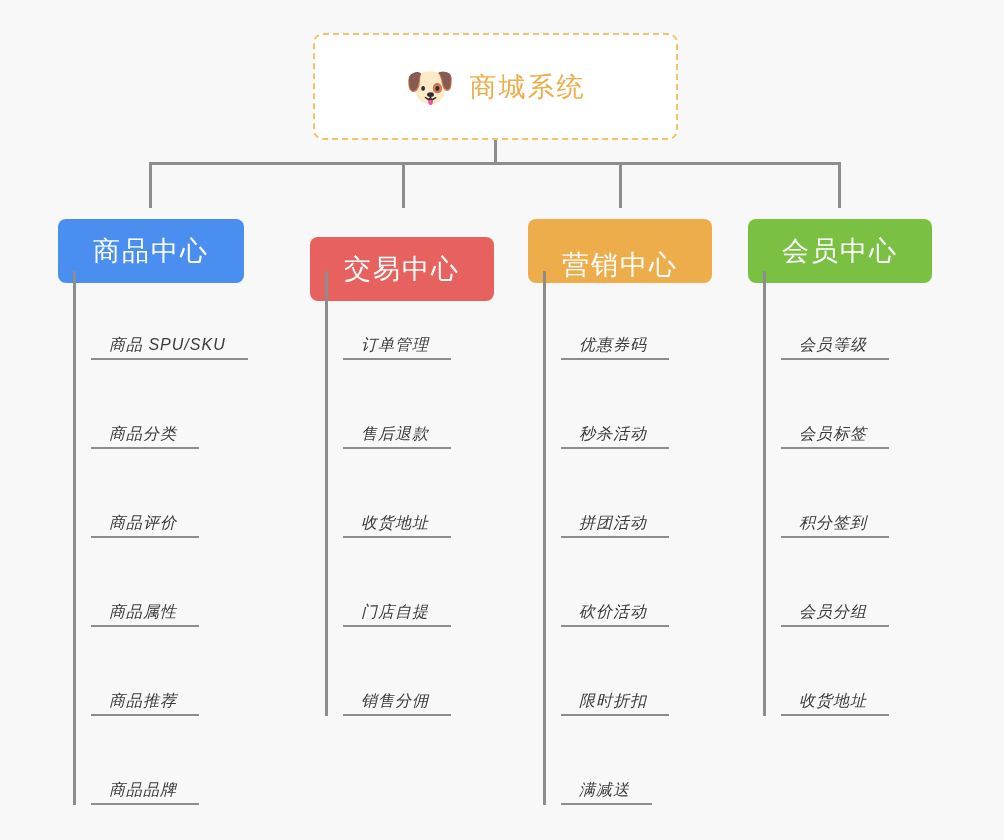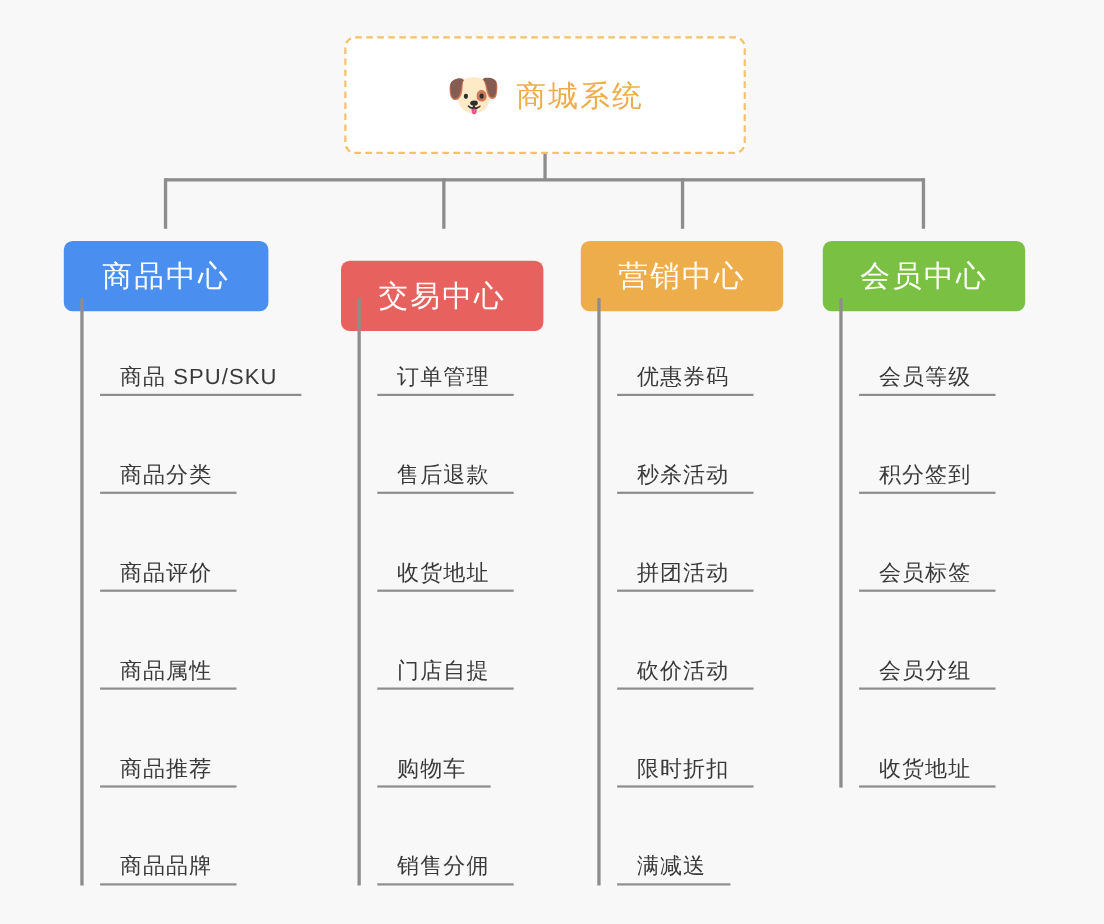--- a/index.html
+++ b/index.html
@@ -86,30 +86,31 @@
   }
   .leaf-item {
     position: relative;
     height: 89px;
     display: flex;
     align-items: flex-end;
     padding-left: 33px;
     box-sizing: border-box;
   }
   .leaf-label {
-    font-size: 20px;
+    font-size: 16px;
     color: #3a3a3a;
     white-space: nowrap;
     line-height: 1.1;
     padding-bottom: 4px;
     border-bottom: 2px solid #8d8d8d;
     padding-right: 22px;
     margin-left: -18px;
     padding-left: 18px;
     letter-spacing: 1px;
+    font-style: italic;
   }
 </style>
 </head>
 <body>
 
 <div id="mindmap">
 
   <div class="root-node">
     <span class="root-icon">🐶</span>
     <span class="root-title">商城系统</span>
@@ -159,30 +160,27 @@
       <li class="leaf-item">
         <span class="leaf-label">售后退款</span>
       </li>
       <li class="leaf-item">
         <span class="leaf-label">收货地址</span>
       </li>
       <li class="leaf-item">
         <span class="leaf-label">门店自提</span>
       </li>
       <li class="leaf-item">
-        <span class="leaf-label">购物车</span>
-      </li>
-      <li class="leaf-item">
         <span class="leaf-label">销售分佣</span>
       </li>
     </ul>
   </div>
 
   <div class="branch" style="left:528px; width:230px;">
-    <div class="cat-box" style="width:184px; background:#eead4b;">
+    <div class="cat-box" style="width:184px; background:#eead4b;align-items:flex-end;">
       <span>营销中心</span>
     </div>
     <ul class="leaf-list">
       <li class="leaf-item">
         <span class="leaf-label">优惠券码</span>
       </li>
       <li class="leaf-item">
         <span class="leaf-label">秒杀活动</span>
       </li>
       <li class="leaf-item">
@@ -202,26 +200,26 @@
 
   <div class="branch" style="left:748px; width:230px;">
     <div class="cat-box" style="width:184px; background:#7ac143;font-family:Liberation Serif, serif;">
       <span>会员中心</span>
     </div>
     <ul class="leaf-list">
       <li class="leaf-item">
         <span class="leaf-label">会员等级</span>
       </li>
       <li class="leaf-item">
+        <span class="leaf-label">会员标签</span>
+      </li>
+      <li class="leaf-item">
         <span class="leaf-label">积分签到</span>
       </li>
       <li class="leaf-item">
-        <span class="leaf-label">会员标签</span>
-      </li>
-      <li class="leaf-item">
         <span class="leaf-label">会员分组</span>
       </li>
       <li class="leaf-item">
         <span class="leaf-label">收货地址</span>
       </li>
     </ul>
   </div>
 
 </div>
 

